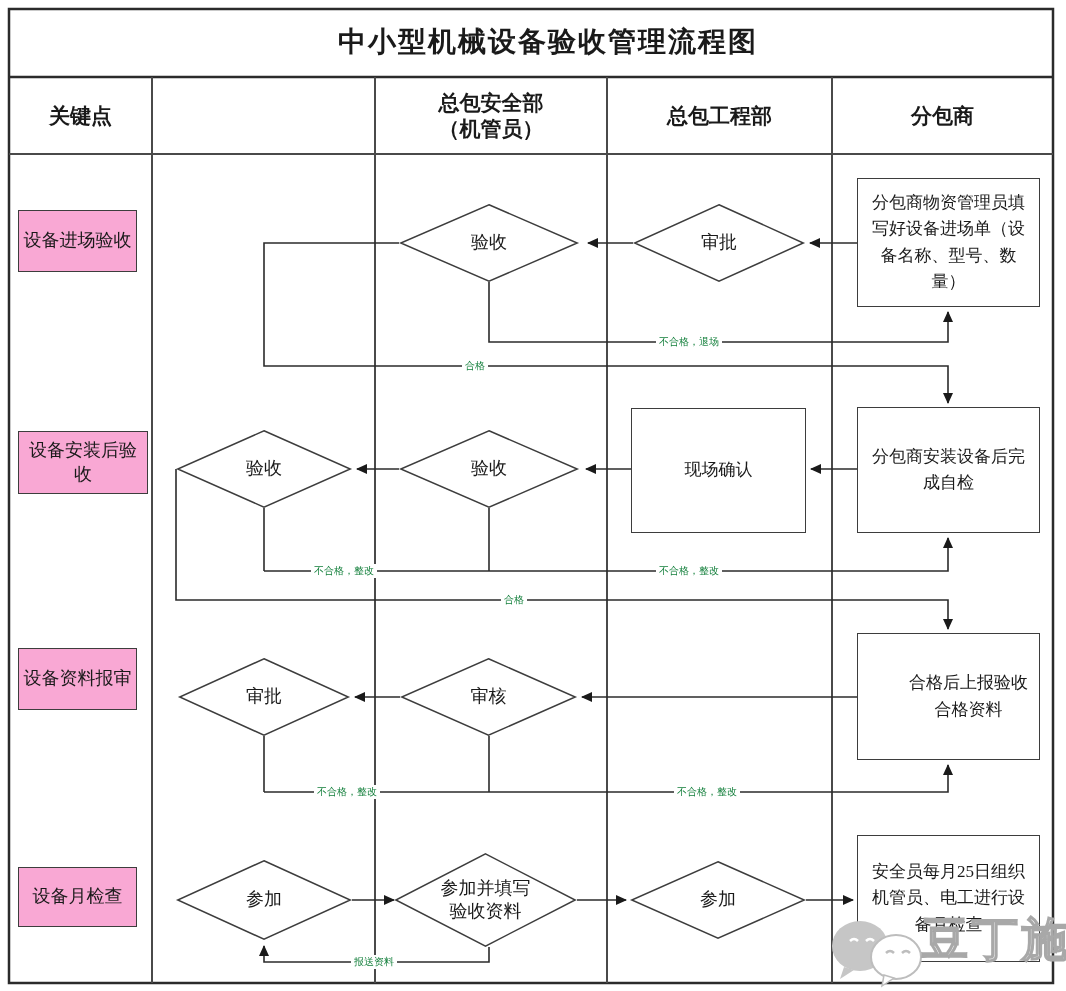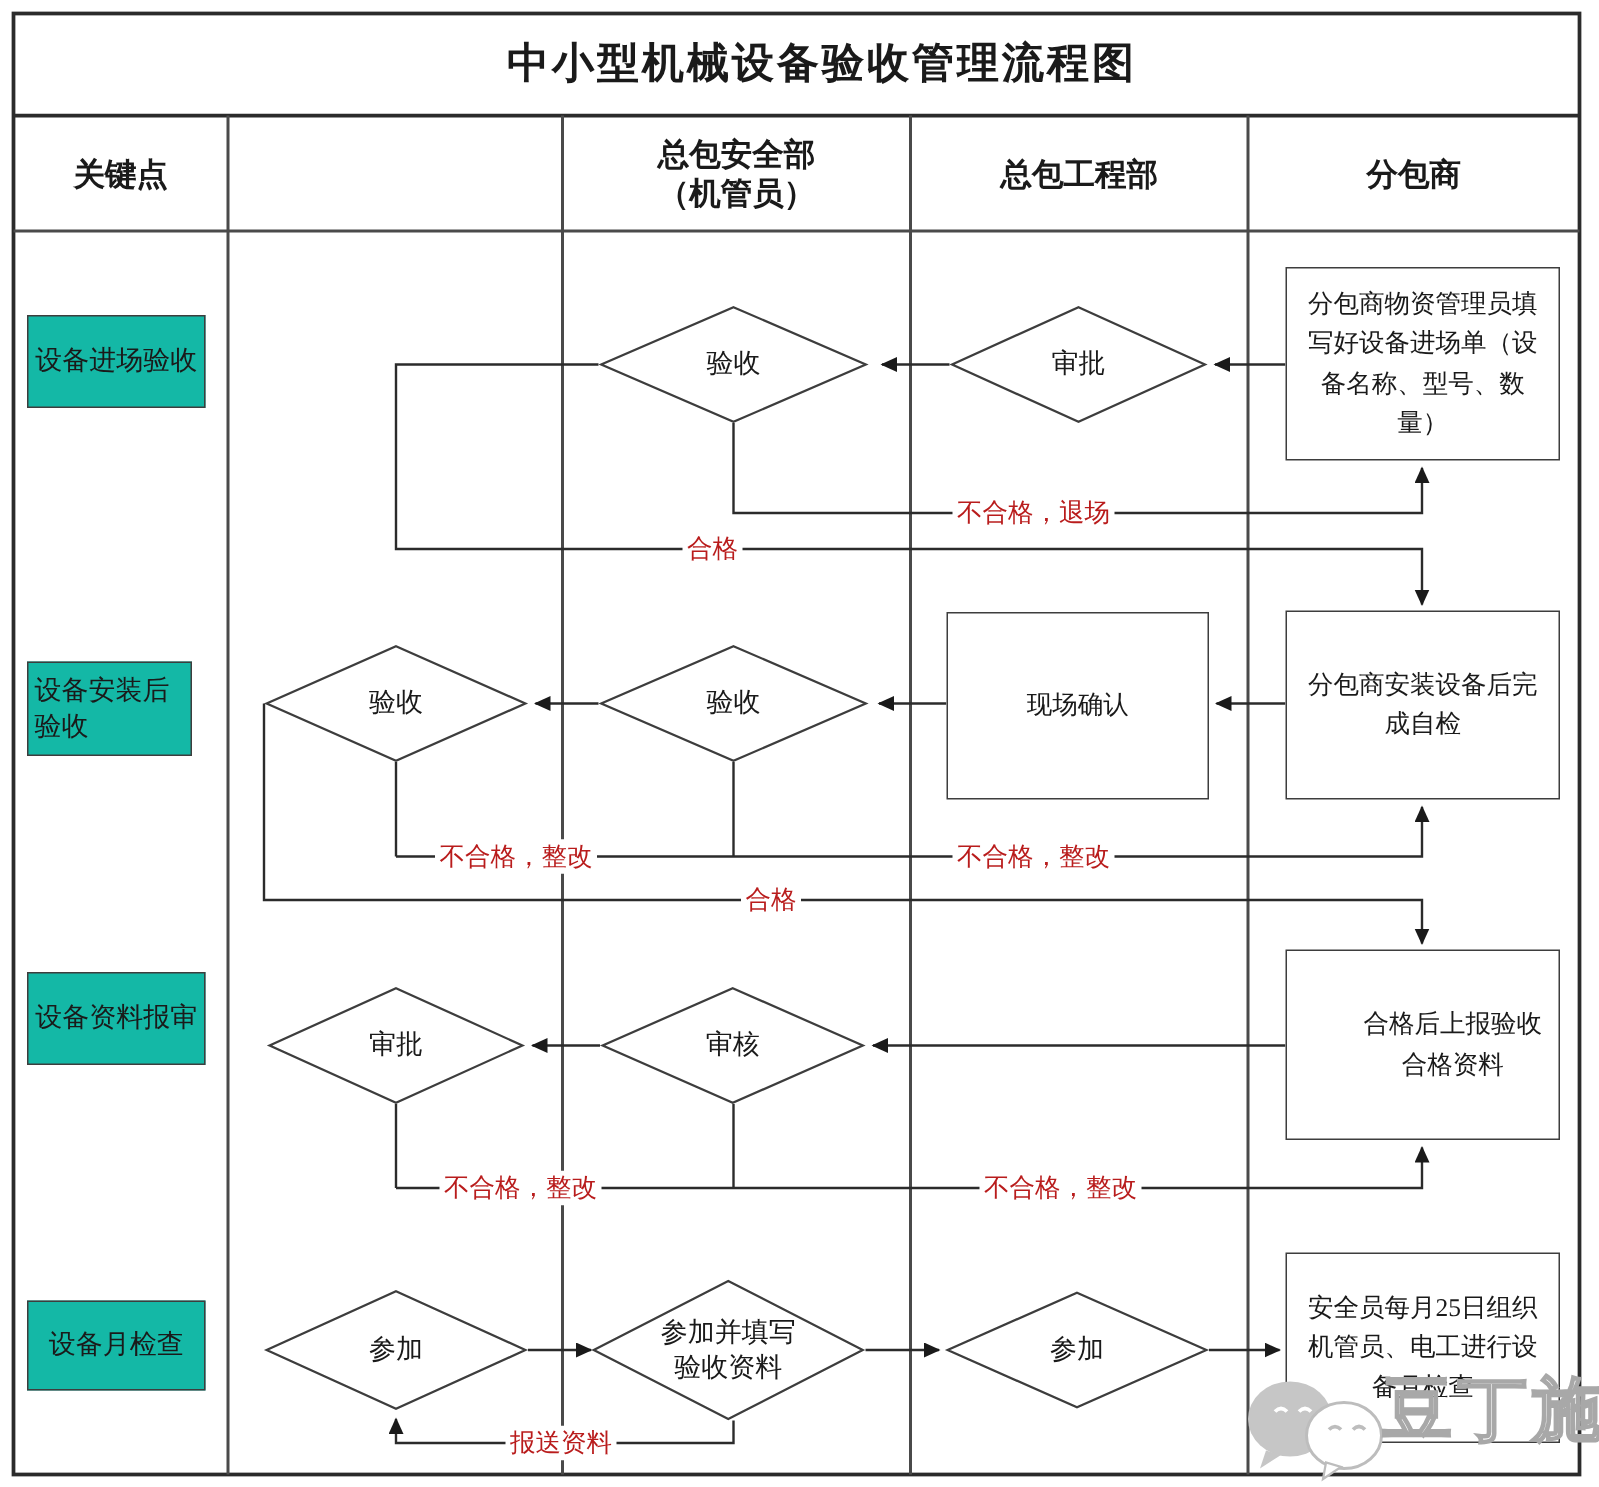--- a/index.html
+++ b/index.html
@@ -18,43 +18,43 @@
     font-size:28px;font-weight:bold;letter-spacing:2px;
   }
   .hcell{
     position:absolute;top:78px;height:76px;
     display:flex;align-items:center;justify-content:center;
     font-size:21px;font-weight:bold;text-align:center;
     white-space:pre-line;line-height:1.25;
   }
   .keybox{
     position:absolute;
-    border:1.5px solid #3d3d3d;background:#14b8a6;
-    display:flex;align-items:center;justify-content:center;
-    font-size:18px;line-height:1.3;
+    border:1.5px solid #3d3d3d;background:#f9a8d4;
+    display:flex;align-items:center;justify-content:center;
+    font-size:18px;text-align:center;line-height:1.3;
     box-sizing:border-box;padding:14px 4px;
   }
   .procbox{
     position:absolute;
     border:1.5px solid #3d3d3d;background:#ffffff;
     display:flex;align-items:center;justify-content:center;
     font-size:17px;text-align:center;line-height:1.55;
     box-sizing:border-box;padding:4px 8px;
   }
   .diamond{position:absolute;}
   .diamond svg{position:absolute;left:0;top:0;width:100%;height:100%;overflow:visible;}
   .diamond .dtext{
     position:absolute;left:0;top:0;right:0;bottom:0;
     display:flex;align-items:center;justify-content:center;
     font-size:18px;text-align:center;line-height:1.3;white-space:pre-line;
   }
   .edge-label{
     position:absolute;transform:translate(-50%,-50%);
     background:#ffffff;padding:0 3px;
-    font-size:17px;white-space:nowrap;color:#b91c1c;
+    font-size:10px;white-space:nowrap;color:#15803d;
   }
   .watermark{
     position:absolute;left:824px;top:893px;width:236px;height:96px;
     pointer-events:none;
   }
   .wm-text{
     position:absolute;left:98px;top:16px;
     font-size:46px;font-weight:bold;letter-spacing:4px;white-space:nowrap;
     color:rgba(255,255,255,0.15);
     -webkit-text-stroke:1.6px #a8a8a8;
@@ -112,21 +112,21 @@
 
   <div class="title">中小型机械设备验收管理流程图</div>
 
   <div class="hcell" style="left:9px;width:143px;">关键点</div>
   <div class="hcell" style="left:375px;width:232px;">总包安全部
 （机管员）</div>
   <div class="hcell" style="left:607px;width:225px;">总包工程部</div>
   <div class="hcell" style="left:832px;width:221px;">分包商</div>
 
   <div class="keybox" style="left:18px;top:210px;width:119px;height:62px;">设备进场验收</div>
-  <div class="keybox" style="left:18px;top:441px;width:110px;height:63px;">设备安装后验收</div>
+  <div class="keybox" style="left:18px;top:431px;width:130px;height:63px;">设备安装后验收</div>
   <div class="keybox" style="left:18px;top:648px;width:119px;height:62px;">设备资料报审</div>
   <div class="keybox" style="left:18px;top:867px;width:119px;height:60px;">设备月检查</div>
 
   <div class="diamond" style="left:399px;top:204px;width:180px;height:78px;">
     <svg viewBox="0 0 100 100" preserveAspectRatio="none">
         <polygon points="50,1 99,50 50,99 1,50" fill="#ffffff" stroke="#3d3d3d" vector-effect="non-scaling-stroke" stroke-width="1.5"></polygon>
       </svg>
     <span class="dtext">验收</span>
   </div>
   <div class="diamond" style="left:633px;top:204px;width:172px;height:78px;">

